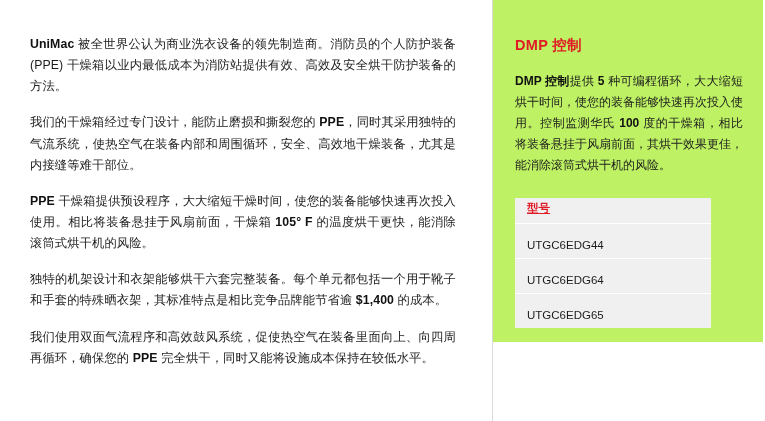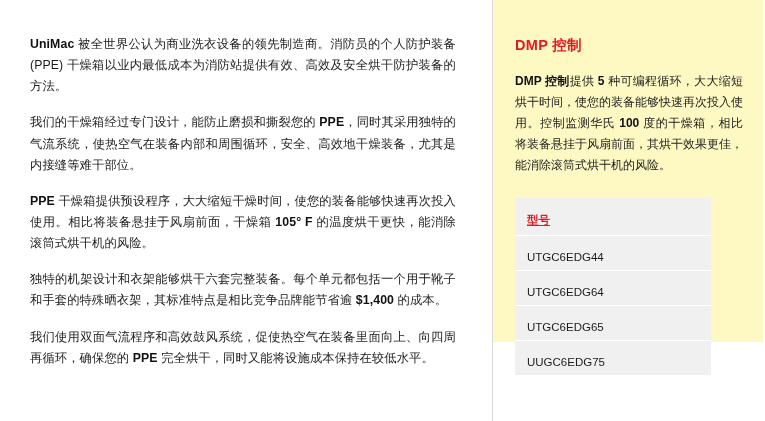--- a/index.html
+++ b/index.html
@@ -46,21 +46,21 @@
   .divider {
     width: 1px;
     background: #d9d9d9;
     margin: 0;
     height: 421px;
   }
   
   .side-col {
     width: 272px;
     box-sizing: border-box;
-    background: #fef9c3;
+    background: #bef264;
     padding: 36px 22px 0 22px;
     position: relative;
   }
   .side-title {
     color: #e01b24;
     font-size: 14.5px;
     font-weight: bold;
     margin: 0 0 16px 0;
     letter-spacing: 0.3px;
   }
@@ -80,21 +80,21 @@
     border-collapse: collapse;
     width: 196px;
     margin-top: 4px;
   }
   .model-table th {
     background: #f0f0f0;
     color: #e01b24;
     font-size: 11.5px;
     font-weight: bold;
     text-align: left;
-    padding: 15px 10px 7px 12px;
+    padding: 3px 10px 7px 12px;
     border-bottom: 1px solid #ffffff;
     text-decoration: underline;
   }
   .model-table td {
     background: #f0f0f0;
     color: #1c1c1c;
     font-size: 11.5px;
     padding: 15px 10px 7px 12px;
     border-bottom: 1px solid #ffffff;
   }
@@ -139,22 +139,19 @@
       <tbody>
         <tr>
           <td>UTGC6EDG44</td>
         </tr>
         <tr>
           <td>UTGC6EDG64</td>
         </tr>
         <tr>
           <td>UTGC6EDG65</td>
         </tr>
-        <tr>
-          <td>UUGC6EDG75</td>
-        </tr>
       </tbody>
     </table>
 
     <div class="right-edge"></div>
   </div>
 
 </div>
 
 </body></html>

